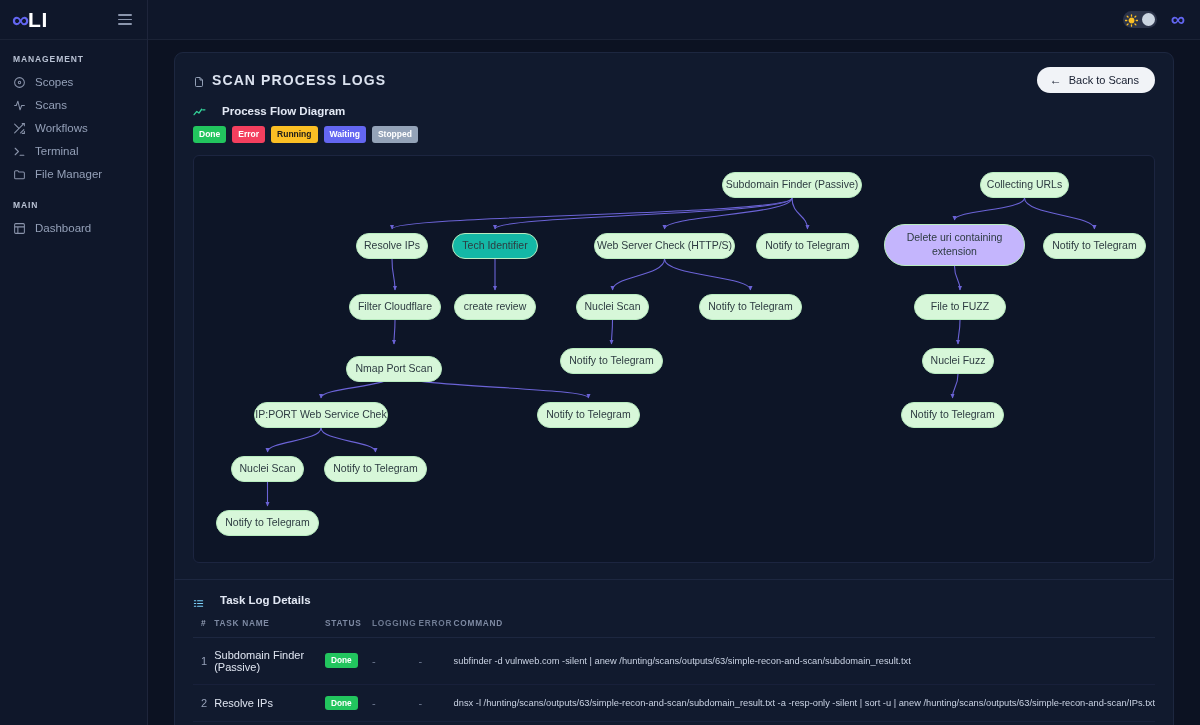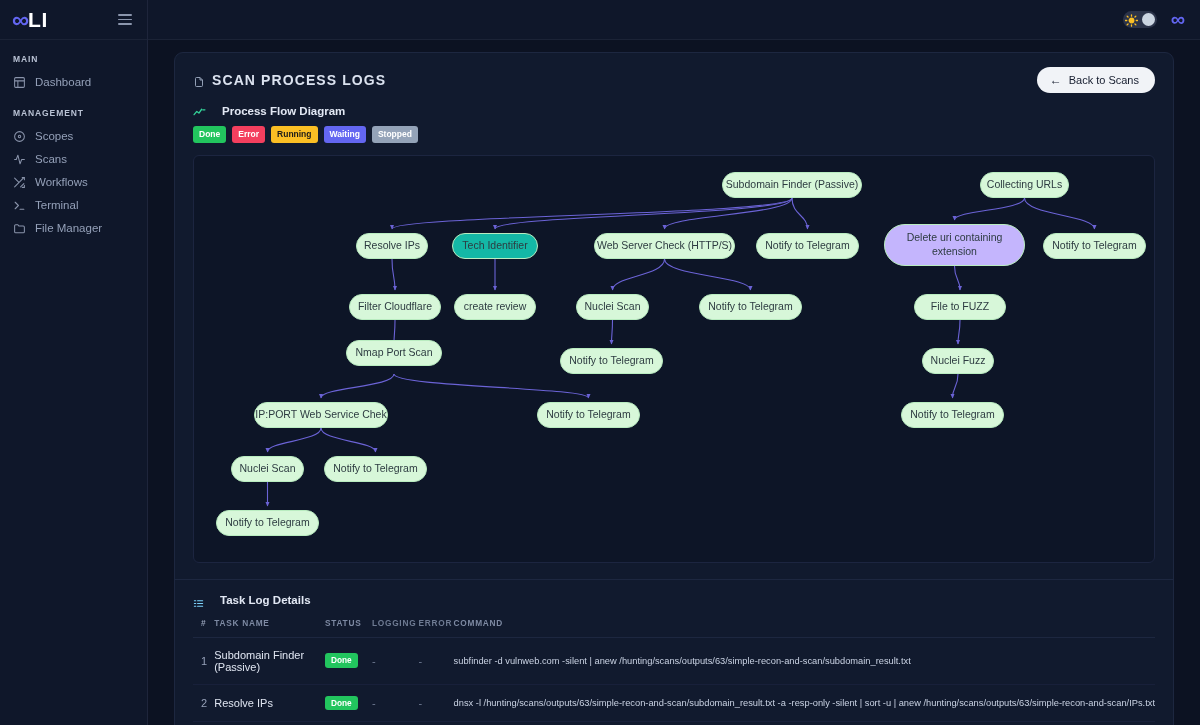--- a/index.html
+++ b/index.html
@@ -160,81 +160,81 @@
       <span class="logo-text">LI</span>
     </div>
     <div class="hamburger">
       <span></span>
         <span></span>
         <span></span>
     </div>
   </div>
 
   <div class="nav-section">
+    <div class="nav-title">MANAGEMENT</div>
+
+    <div class="nav-item">
+      <span class="nav-ico">
+        <svg viewBox="0 0 24 24" fill="none" stroke="currentColor" stroke-width="1.9">
+            <circle cx="12" cy="12" r="9"></circle>
+            <circle cx="12" cy="12" r="2.2"></circle>
+          </svg>
+      </span>
+      <span class="nav-label">Scopes</span>
+    </div>
+
+    <div class="nav-item">
+      <span class="nav-ico">
+        <svg viewBox="0 0 24 24" fill="none" stroke="currentColor" stroke-width="1.9" stroke-linecap="round" stroke-linejoin="round">
+            <path d="M3 12h3l3-8 4 16 3-8h5"></path>
+          </svg>
+      </span>
+      <span class="nav-label">Scans</span>
+    </div>
+
+    <div class="nav-item">
+      <span class="nav-ico">
+        <svg viewBox="0 0 24 24" fill="none" stroke="currentColor" stroke-width="1.9" stroke-linecap="round">
+            <path d="M3 4l7 7M3 20l16-16M14 20l6-6"></path>
+            <path d="M17 3h4v4M17 21h4v-4"></path>
+          </svg>
+      </span>
+      <span class="nav-label">Workflows</span>
+    </div>
+
+    <div class="nav-item">
+      <span class="nav-ico">
+        <svg viewBox="0 0 24 24" fill="none" stroke="currentColor" stroke-width="2" stroke-linecap="round" stroke-linejoin="round">
+            <path d="M4 6l6 6-6 6"></path>
+            <path d="M13 19h7"></path>
+          </svg>
+      </span>
+      <span class="nav-label">Terminal</span>
+    </div>
+
+    <div class="nav-item">
+      <span class="nav-ico">
+        <svg viewBox="0 0 24 24" fill="none" stroke="currentColor" stroke-width="1.9" stroke-linejoin="round">
+            <path d="M3 7a2 2 0 012-2h4l2 2.5h8a2 2 0 012 2V18a2 2 0 01-2 2H5a2 2 0 01-2-2z"></path>
+          </svg>
+      </span>
+      <span class="nav-label">File Manager</span>
+    </div>
+  </div>
+
+  <div class="nav-section">
     <div class="nav-title">MAIN</div>
     <div class="nav-item">
       <span class="nav-ico">
         <svg viewBox="0 0 24 24" fill="none" stroke="currentColor" stroke-width="1.9">
             <rect x="3" y="3" width="18" height="18" rx="2"></rect>
             <path d="M3 9h18M9 9v12"></path>
           </svg>
       </span>
       <span class="nav-label">Dashboard</span>
-    </div>
-  </div>
-
-  <div class="nav-section">
-    <div class="nav-title">MANAGEMENT</div>
-
-    <div class="nav-item">
-      <span class="nav-ico">
-        <svg viewBox="0 0 24 24" fill="none" stroke="currentColor" stroke-width="1.9">
-            <circle cx="12" cy="12" r="9"></circle>
-            <circle cx="12" cy="12" r="2.2"></circle>
-          </svg>
-      </span>
-      <span class="nav-label">Scopes</span>
-    </div>
-
-    <div class="nav-item">
-      <span class="nav-ico">
-        <svg viewBox="0 0 24 24" fill="none" stroke="currentColor" stroke-width="1.9" stroke-linecap="round" stroke-linejoin="round">
-            <path d="M3 12h3l3-8 4 16 3-8h5"></path>
-          </svg>
-      </span>
-      <span class="nav-label">Scans</span>
-    </div>
-
-    <div class="nav-item">
-      <span class="nav-ico">
-        <svg viewBox="0 0 24 24" fill="none" stroke="currentColor" stroke-width="1.9" stroke-linecap="round">
-            <path d="M3 4l7 7M3 20l16-16M14 20l6-6"></path>
-            <path d="M17 3h4v4M17 21h4v-4"></path>
-          </svg>
-      </span>
-      <span class="nav-label">Workflows</span>
-    </div>
-
-    <div class="nav-item">
-      <span class="nav-ico">
-        <svg viewBox="0 0 24 24" fill="none" stroke="currentColor" stroke-width="2" stroke-linecap="round" stroke-linejoin="round">
-            <path d="M4 6l6 6-6 6"></path>
-            <path d="M13 19h7"></path>
-          </svg>
-      </span>
-      <span class="nav-label">Terminal</span>
-    </div>
-
-    <div class="nav-item">
-      <span class="nav-ico">
-        <svg viewBox="0 0 24 24" fill="none" stroke="currentColor" stroke-width="1.9" stroke-linejoin="round">
-            <path d="M3 7a2 2 0 012-2h4l2 2.5h8a2 2 0 012 2V18a2 2 0 01-2 2H5a2 2 0 01-2-2z"></path>
-          </svg>
-      </span>
-      <span class="nav-label">File Manager</span>
     </div>
   </div>
 </aside>
 
 <div id="main">
 
   <div id="topbar">
     <div class="theme-toggle">
       <span class="sun">
         <svg viewBox="0 0 24 24" fill="none" stroke="#fbbf24" stroke-width="2.4" stroke-linecap="round">
@@ -317,21 +317,21 @@
         <div id="node-layer">
             <div class="node" style="left: 528px; top: 16px; width: 140px; height: 26px; border-radius: 13px; background: rgb(215, 247, 217);">Subdomain Finder (Passive)</div>
             <div class="node" style="left: 162px; top: 77px; width: 72px; height: 26px; border-radius: 13px; background: rgb(215, 247, 217);">Resolve IPs</div>
             <div class="node" style="left: 258px; top: 77px; width: 86px; height: 26px; border-radius: 13px; background: #14b8a6;">Tech Identifier</div>
             <div class="node" style="left: 400px; top: 77px; width: 141px; height: 26px; border-radius: 13px; background: rgb(215, 247, 217);">Web Server Check (HTTP/S)</div>
             <div class="node" style="left: 562px; top: 77px; width: 103px; height: 26px; border-radius: 13px; background: rgb(215, 247, 217);">Notify to Telegram</div>
             <div class="node" style="left: 155px; top: 138px; width: 92px; height: 26px; border-radius: 13px; background: rgb(215, 247, 217);">Filter Cloudflare</div>
             <div class="node" style="left: 260px; top: 138px; width: 82px; height: 26px; border-radius: 13px; background: rgb(215, 247, 217);">create review</div>
             <div class="node" style="left: 382px; top: 138px; width: 73px; height: 26px; border-radius: 13px; background: rgb(215, 247, 217);">Nuclei Scan</div>
             <div class="node" style="left: 505px; top: 138px; width: 103px; height: 26px; border-radius: 13px; background: rgb(215, 247, 217);">Notify to Telegram</div>
-            <div class="node" style="left: 152px; top: 184px; width: 96px; height: 26px; border-radius: 13px; background: rgb(215, 247, 217);">Nmap Port Scan</div>
+            <div class="node" style="left: 152px; top: 200px; width: 96px; height: 26px; border-radius: 13px; background: rgb(215, 247, 217);">Nmap Port Scan</div>
             <div class="node" style="left: 366px; top: 192px; width: 103px; height: 26px; border-radius: 13px; background: rgb(215, 247, 217);">Notify to Telegram</div>
             <div class="node" style="left: 60px; top: 246px; width: 134px; height: 26px; border-radius: 13px; background: rgb(215, 247, 217);">IP:PORT Web Service Chek</div>
             <div class="node" style="left: 343px; top: 246px; width: 103px; height: 26px; border-radius: 13px; background: rgb(215, 247, 217);">Notify to Telegram</div>
             <div class="node" style="left: 37px; top: 300px; width: 73px; height: 26px; border-radius: 13px; background: rgb(215, 247, 217);">Nuclei Scan</div>
             <div class="node" style="left: 130px; top: 300px; width: 103px; height: 26px; border-radius: 13px; background: rgb(215, 247, 217);">Notify to Telegram</div>
             <div class="node" style="left: 22px; top: 354px; width: 103px; height: 26px; border-radius: 13px; background: rgb(215, 247, 217);">Notify to Telegram</div>
             <div class="node" style="left: 786px; top: 16px; width: 89px; height: 26px; border-radius: 13px; background: rgb(215, 247, 217);">Collecting URLs</div>
             <div class="node two-line" style="left: 690px; top: 68px; width: 141px; height: 42px; border-radius: 21px; background: #c4b5fd;">Delete uri containing extension</div>
             <div class="node" style="left: 849px; top: 77px; width: 103px; height: 26px; border-radius: 13px; background: rgb(215, 247, 217);">Notify to Telegram</div>
             <div class="node" style="left: 720px; top: 138px; width: 92px; height: 26px; border-radius: 13px; background: rgb(215, 247, 217);">File to FUZZ</div>

